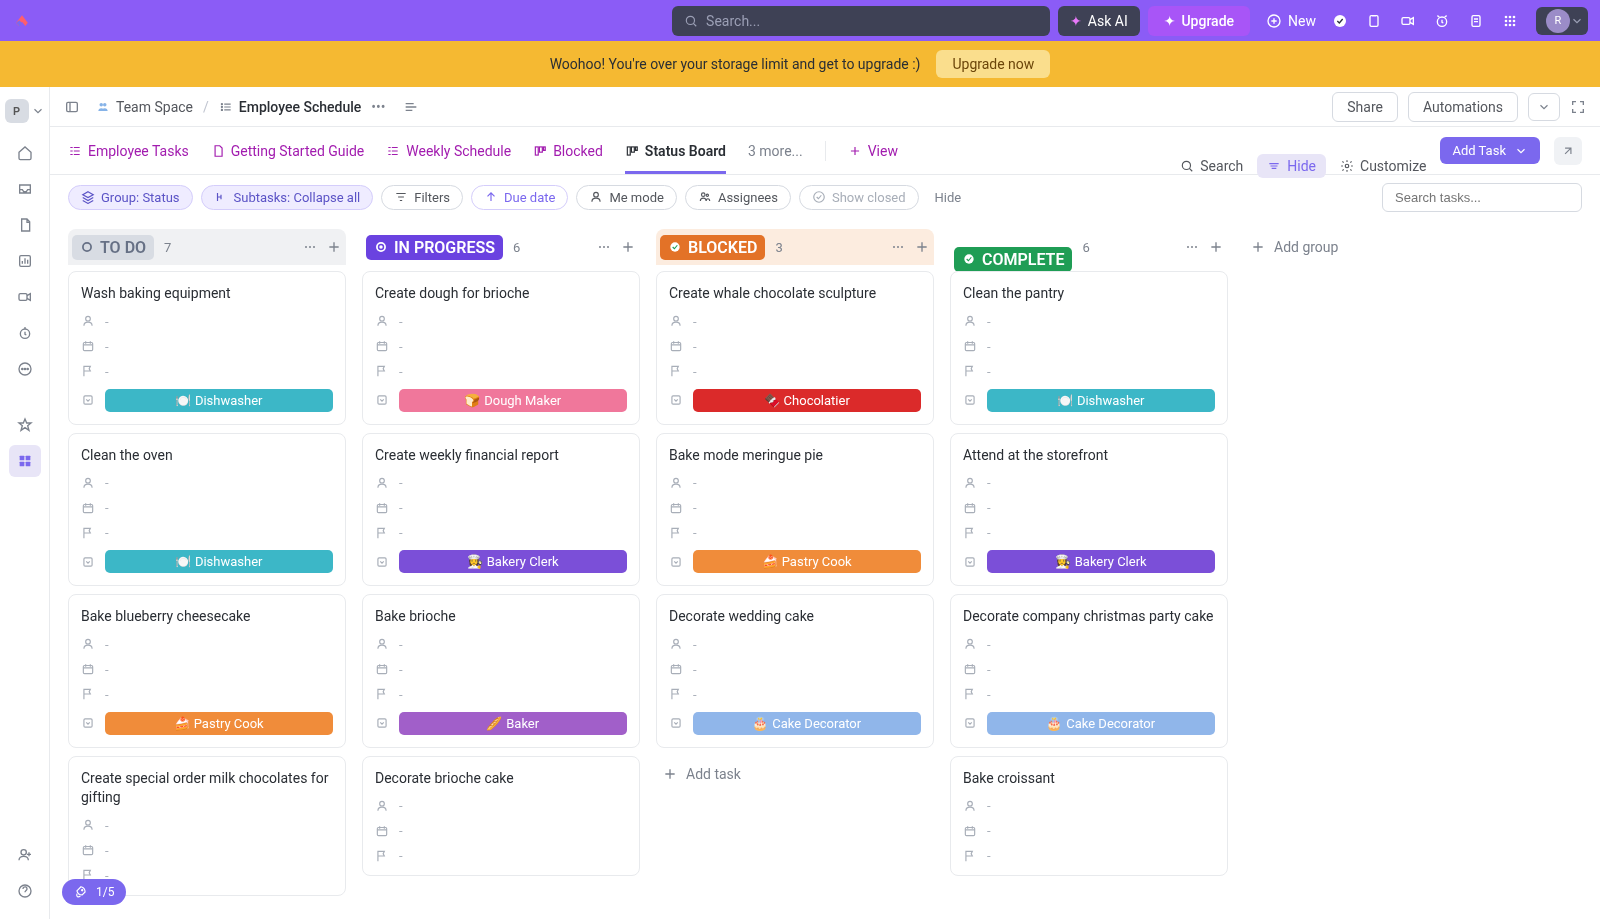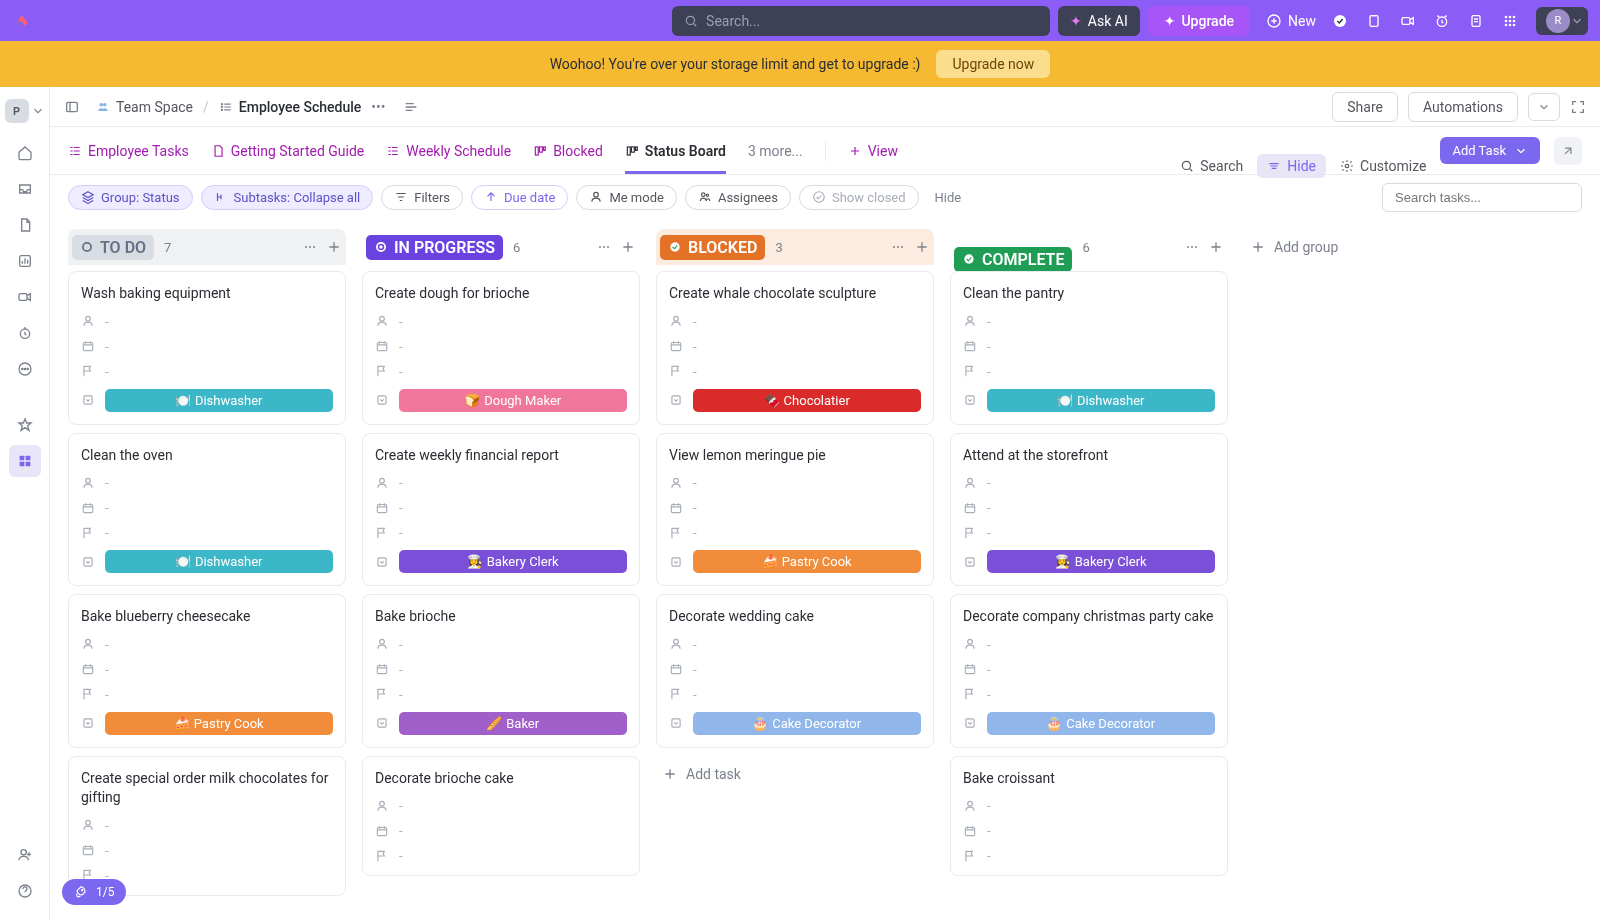--- a/index.html
+++ b/index.html
@@ -789,21 +789,21 @@
         <span style="color:#a8aeb8">
                   <svg class="icon14" viewBox="0 0 24 24" fill="none" stroke="currentColor" stroke-width="2">
                     <rect x="5" y="5" width="14" height="14" rx="2"></rect>
                     <path d="M9 11l3 3 3-3"></path>
                   </svg>
                 </span>
         <span class="tag" style="background:#db2a2a">🍫 Chocolatier</span>
       </div>
     </div>
             <div class="card">
-      <div class="card-title">View lemon meringue pie</div>
+      <div class="card-title">Bake mode meringue pie</div>
       <div class="card-row">
                 <svg class="icon14" viewBox="0 0 24 24" fill="none" stroke="currentColor" stroke-width="2">
                   <circle cx="12" cy="8" r="4"></circle>
                   <path d="M5 20c0-4 3-6 7-6s7 2 7 6"></path>
                 </svg>
                 <span>-</span>
               </div>
       <div class="card-row">
                 <svg class="icon14" viewBox="0 0 24 24" fill="none" stroke="currentColor" stroke-width="2">
                   <rect x="4" y="6" width="16" height="14" rx="2"></rect>

